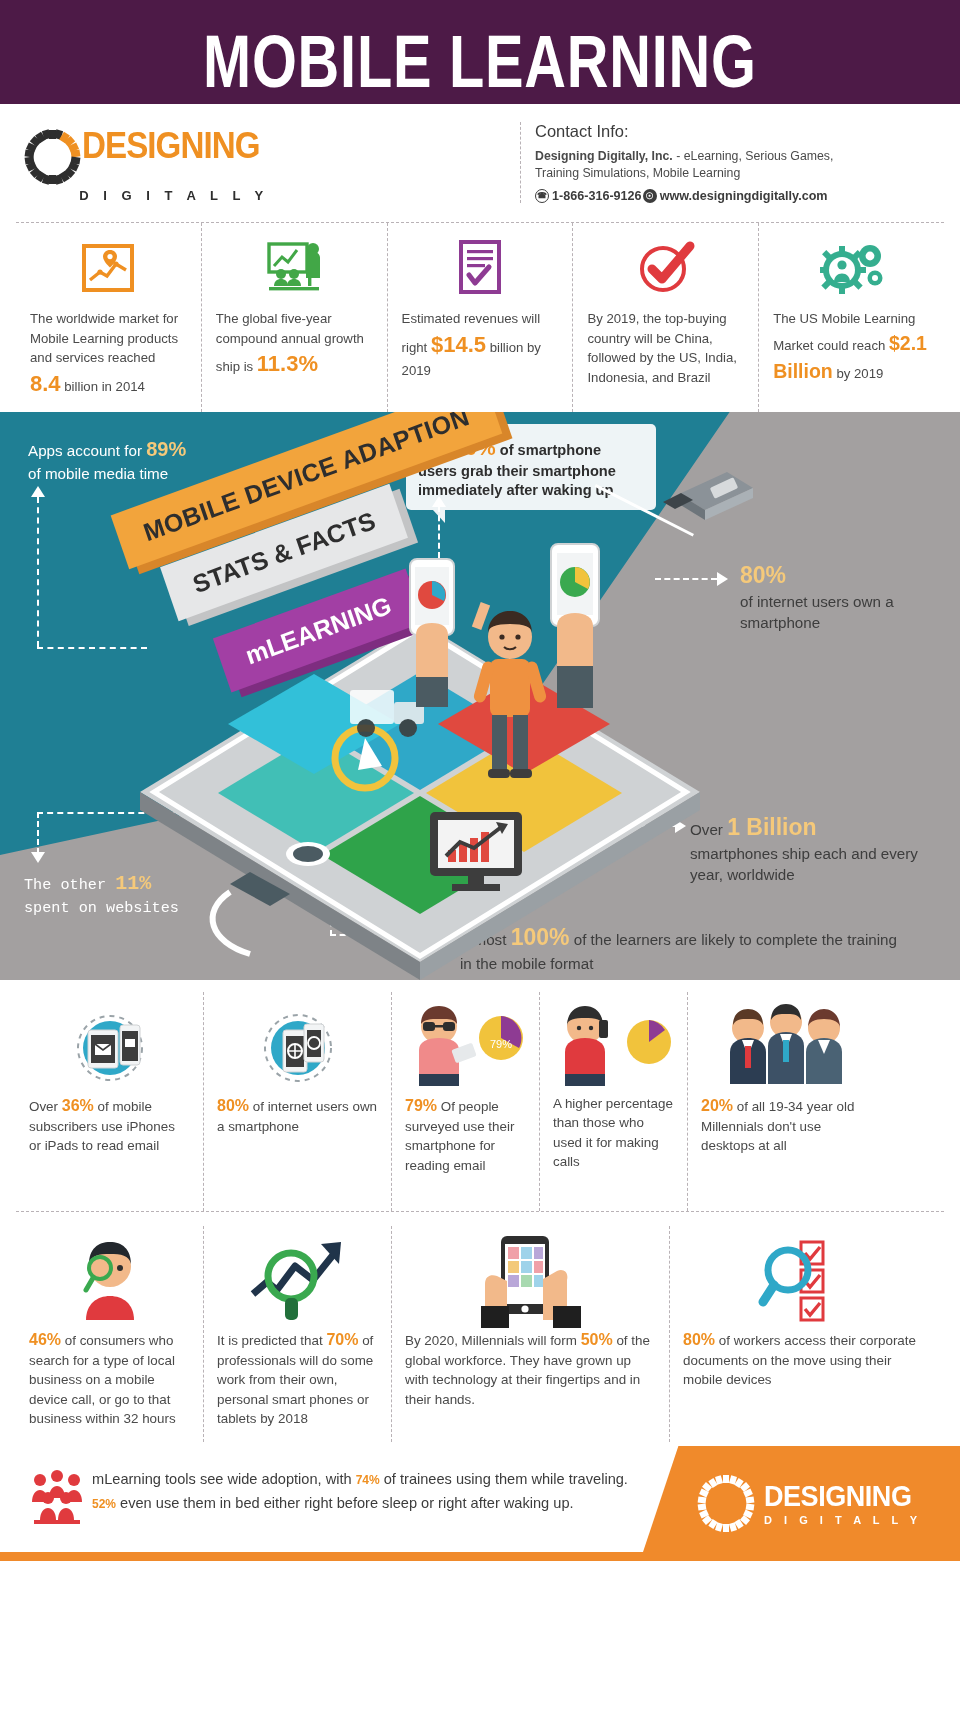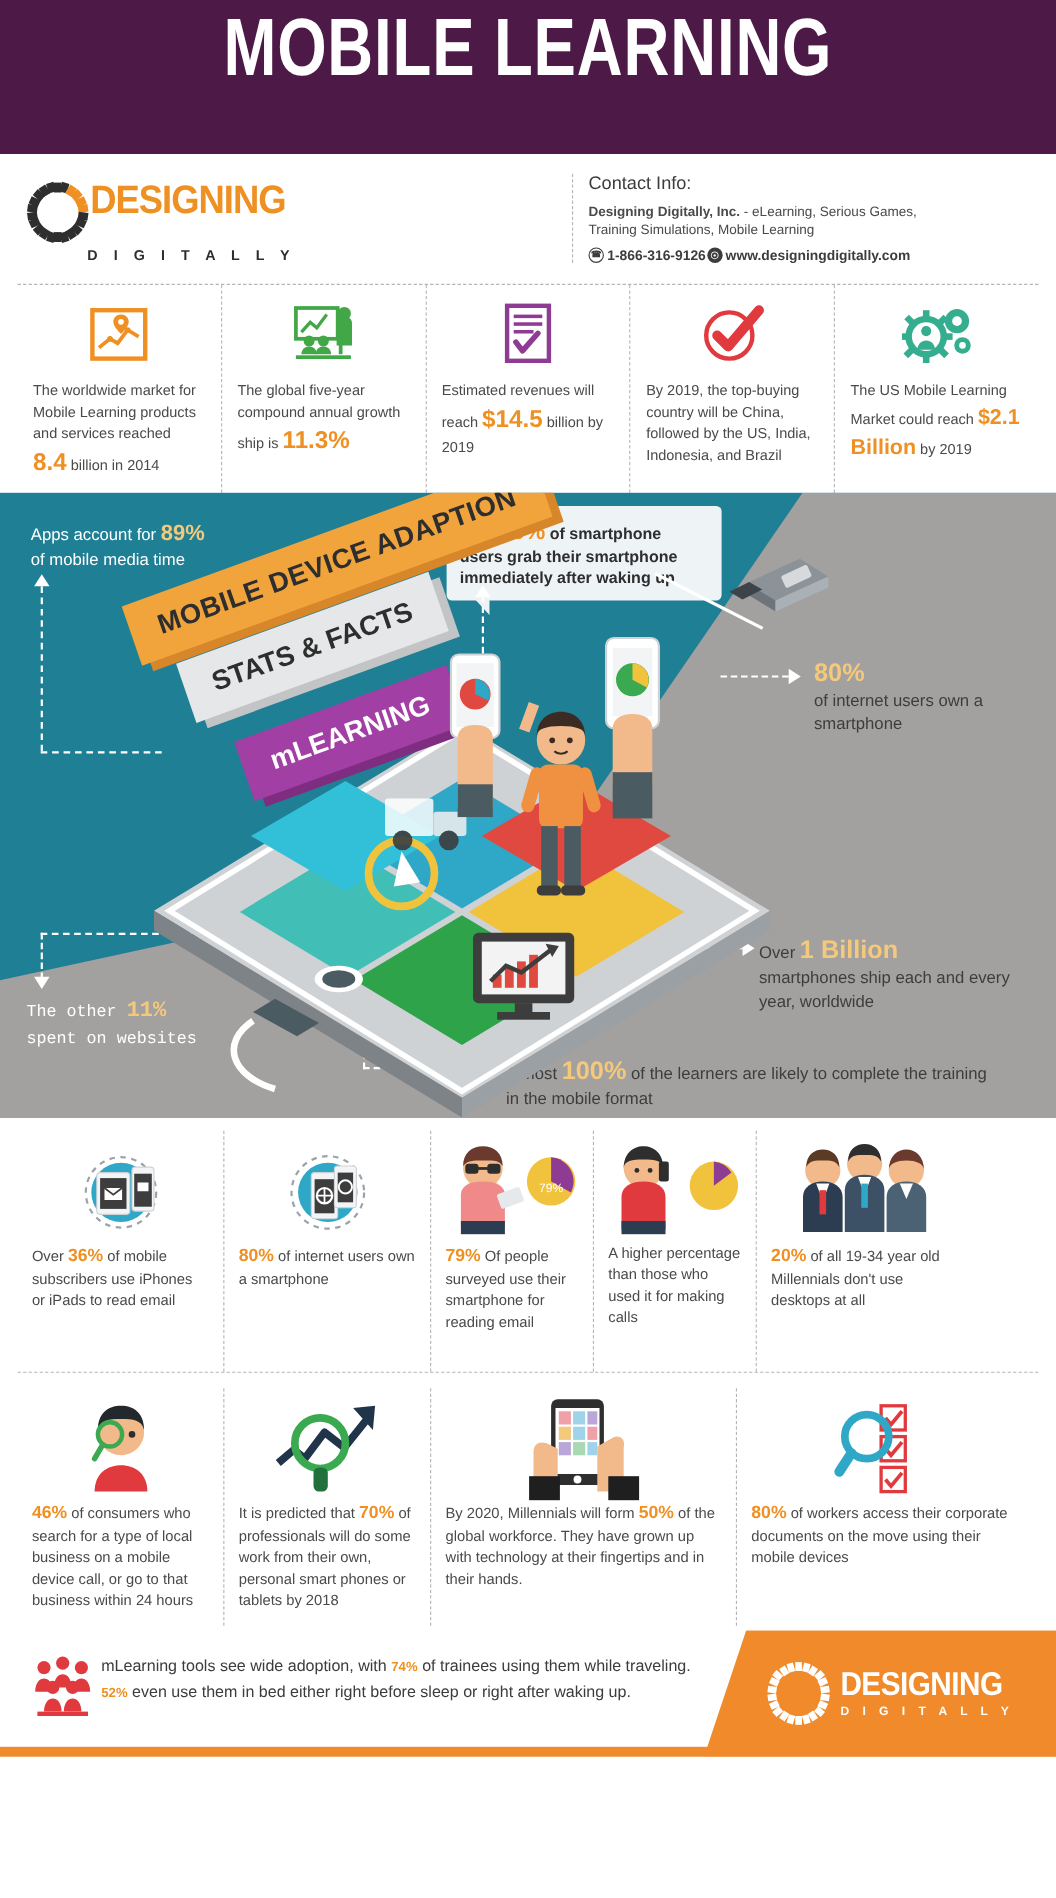--- a/index.html
+++ b/index.html
@@ -11,24 +11,24 @@
   .page {
     position: relative;
     width: 960px;
     height: 1725px;
     overflow: hidden;
     background: #ffffff;
   }
 
   
   .banner {
-    height: 140px;
+    height: 104px;
     background: #4d1a47;
     display: flex;
-    align-items: flex-start;
+    align-items: flex-end;
     justify-content: center;
   }
   .banner-title {
     color: #ffffff;
     font-size: 74px;
     font-weight: bold;
     letter-spacing: 1px;
     transform: scaleX(0.78);
     transform-origin: center;
     white-space: nowrap;
@@ -293,21 +293,21 @@
       <div class="tstat-icon">
         <svg width="48" height="58" viewBox="0 0 48 58">
           <rect x="5" y="3" width="38" height="50" fill="none" stroke="#8e3b93" stroke-width="4"></rect>
           <rect x="11" y="11" width="26" height="3.2" fill="#8e3b93"></rect>
           <rect x="11" y="18" width="26" height="3.2" fill="#8e3b93"></rect>
           <rect x="11" y="25" width="18" height="3.2" fill="#8e3b93"></rect>
           <path d="M13 36l6 8 14-16" fill="none" stroke="#8e3b93" stroke-width="5" stroke-linecap="round" stroke-linejoin="round"></path>
         </svg>
       </div>
       <div class="tstat-text">
-        <span>Estimated revenues will reach </span><span class="big">$14.5</span><span> billion by 2019</span>
+        <span>Estimated revenues will right </span><span class="big">$14.5</span><span> billion by 2019</span>
       </div>
     </div>
 
     <div class="tstat">
       <div class="tstat-icon">
         <svg width="62" height="58" viewBox="0 0 62 58">
           <circle cx="28" cy="30" r="21" fill="none" stroke="#e03a3e" stroke-width="4"></circle>
           <path d="M17 30l10 10L55 7" fill="none" stroke="#e03a3e" stroke-width="9" stroke-linecap="round" stroke-linejoin="round"></path>
         </svg>
       </div>
@@ -607,21 +607,21 @@
         <svg width="96" height="96" viewBox="0 0 96 96">
           <circle cx="48" cy="34" r="21" fill="#f2b98a"></circle>
           <path d="M27 32c0-15 9-22 21-22s21 7 21 22c-2-9-10-10-21-10s-19 1-21 10z" fill="#23282d"></path>
           <circle cx="58" cy="36" r="3" fill="#2e2e2e"></circle>
           <circle cx="38" cy="36" r="11" fill="none" stroke="#3aa94f" stroke-width="4"></circle>
           <line x1="31" y1="46" x2="24" y2="58" stroke="#3aa94f" stroke-width="5" stroke-linecap="round"></line>
           <path d="M24 88c0-16 11-24 24-24s24 8 24 24z" fill="#e03a3e"></path>
         </svg>
       </div>
       <div class="cell-text">
-        <span class="pct">46%</span><span> of consumers who search for a type of local business on a mobile device call, or go to that business within 24 hours</span>
+        <span class="pct">46%</span><span> of consumers who search for a type of local business on a mobile device call, or go to that business within 32 hours</span>
       </div>
     </div>
 
     <div class="cell" style="width:188px">
       <div class="cell-icon">
         <svg width="110" height="96" viewBox="0 0 110 96">
           <polyline points="10,62 24,50 34,58 52,34 70,48 94,18" fill="none" stroke="#20344a" stroke-width="7" stroke-linejoin="round"></polyline>
           <polygon points="78,12 98,10 96,32" fill="#20344a"></polygon>
           <circle cx="48" cy="44" r="23" fill="none" stroke="#3aa94f" stroke-width="7"></circle>
           <rect x="42" y="66" width="13" height="22" rx="5" fill="#22703b"></rect>

